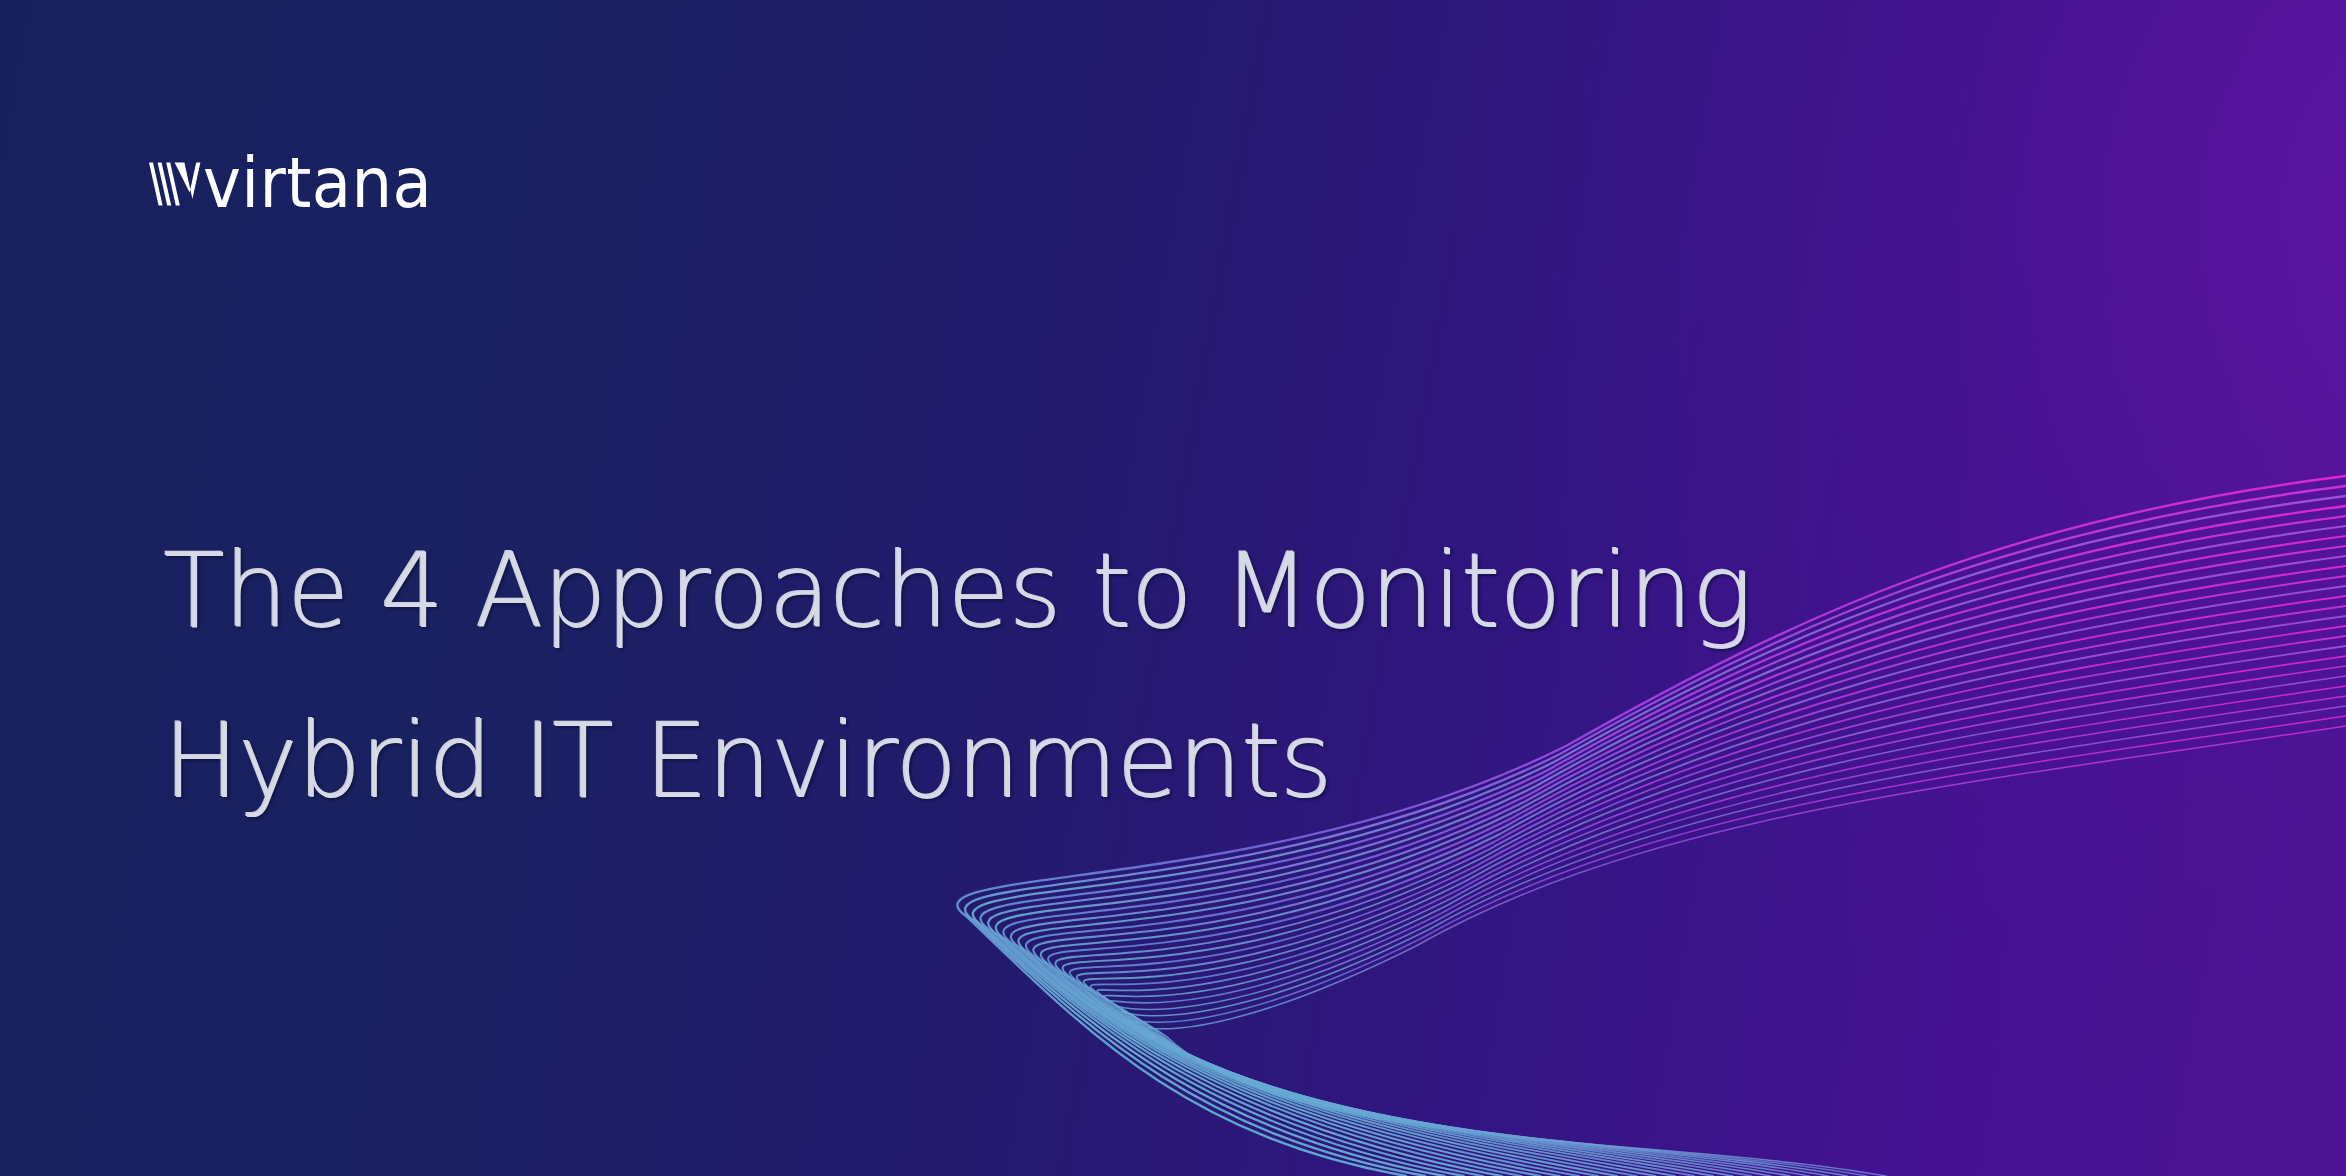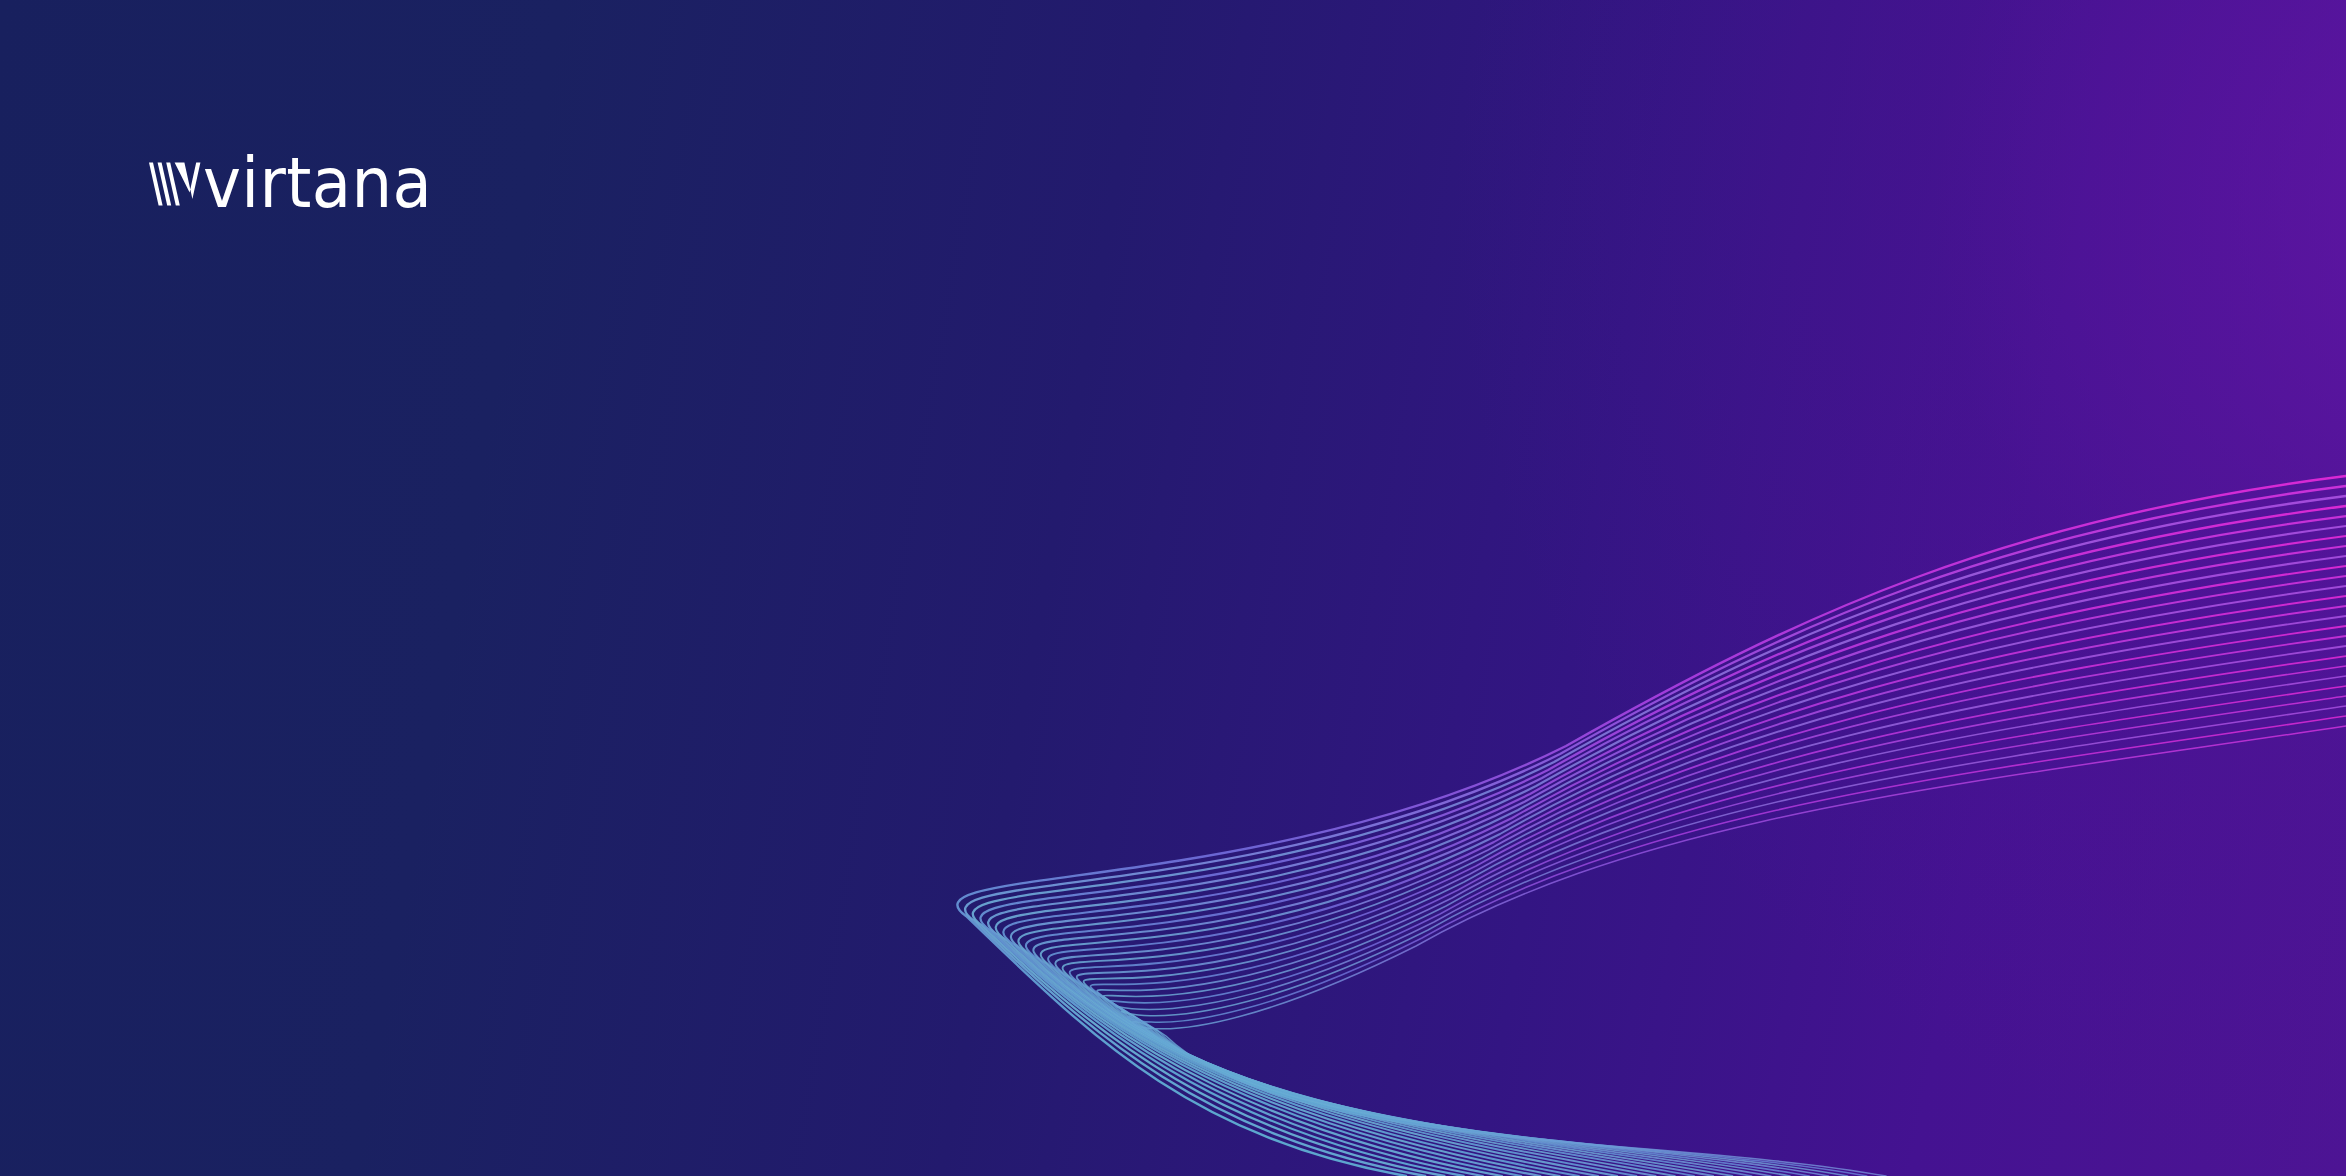--- a/index.html
+++ b/index.html
@@ -160,14 +160,18 @@
       <g fill="#ffffff">
         <polygon points="1.0,6.5 5.0,6.5 14.6,49.5 10.6,49.5"></polygon>
         <polygon points="9.6,6.5 13.6,6.5 23.2,49.5 19.2,49.5"></polygon>
         <polygon points="18.2,6.5 22.2,6.5 31.8,49.5 27.8,49.5"></polygon>
         <polygon points="26.6,6.5 36.4,6.5 44.4,43.0 52.4,6.5 48.2,6.5 41.6,36.5"></polygon>
       </g>
     </svg>
     <div id="logo-word">virtana</div>
   </div>
 
+  <div id="headline">
+    <div class="headline-line">The 4 Approaches to Monitoring</div>
+    <div class="headline-line">Hybrid IT Environments</div>
+  </div>
 
 </div>
 
 </body></html>

